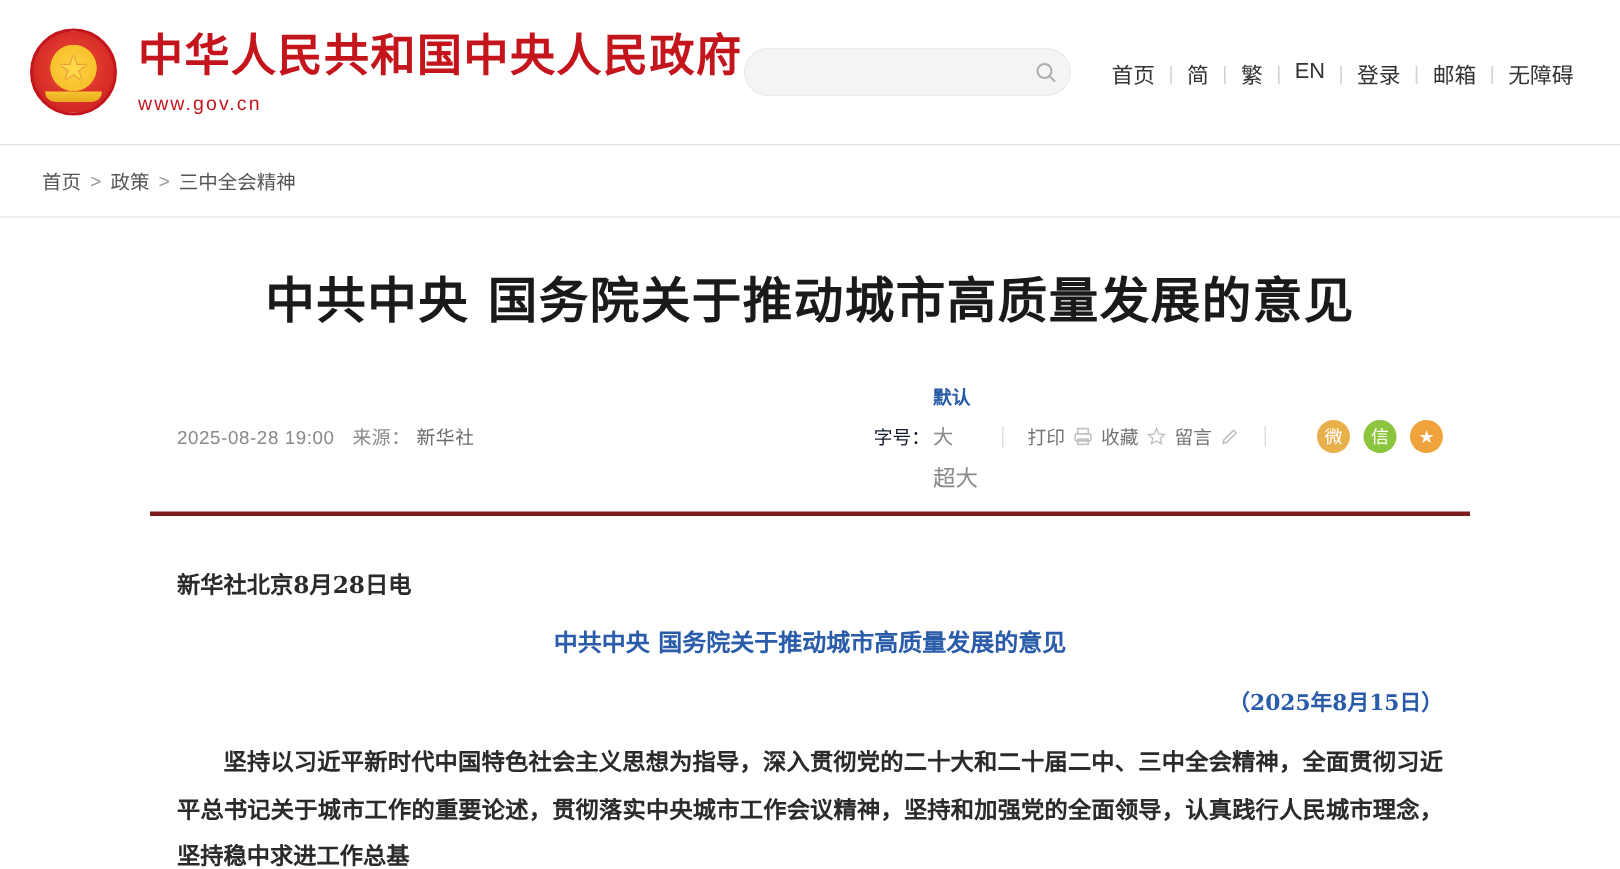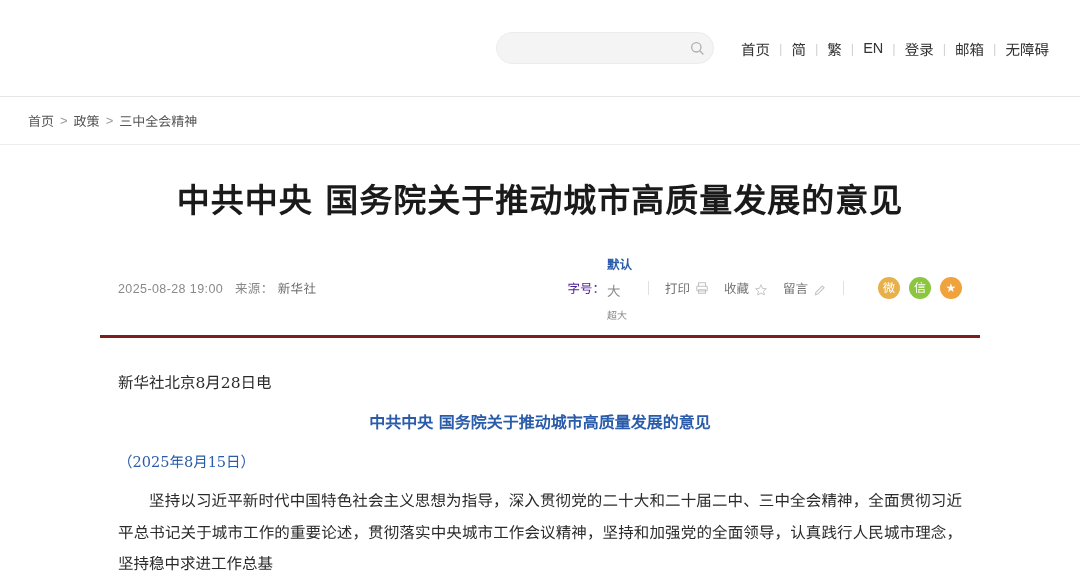--- a/index.html
+++ b/index.html
@@ -163,32 +163,32 @@
   .meta-left { white-space: nowrap; letter-spacing: .4px; }
   .meta-source { color: #6b6b6b; margin-left: 4px; }
   .meta-center {
     margin-left: auto;
     display: flex;
     align-items: center;
     gap: 0;
     white-space: nowrap;
   }
   .fontsize-group { display: flex; align-items: baseline; gap: 7px; flex-direction: column; }
-  .fs-label { color: #4c1d95; }
+  .fs-label { color: #0f172a; }
   .fs-default { color: #2a5caa; font-weight: bold; }
   .fs-big { color: #8a8a8a; font-size: 13.5px; }
-  .fs-huge { color: #8a8a8a; font-size: 10px; }
+  .fs-huge { color: #8a8a8a; font-size: 15px; }
   .vline {
     display: inline-block;
     width: 1px; height: 14px;
     background: #e0e0e0;
     margin: 0 16px;
   }
   .tool { display: inline-flex; align-items: center; gap: 5px; color: #737373; }
-  .tool + .tool { margin-left: 15px; align-items: flex-end; }
+  .tool + .tool { margin-left: 5px; }
   .icon-sm { width: 14px; height: 14px; opacity: .6; }
   .meta-right {
     margin-left: 18px;
     display: flex;
     align-items: center;
     gap: 9px;
   }
   .share-dot {
     width: 22px; height: 22px;
     border-radius: 50%;
@@ -204,42 +204,49 @@
   .share-star { background: #f0a23c; }
 
   
   .body-text {
     padding: 30px 18px 0 18px;
     font-family: "DejaVu Serif", "Liberation Serif", serif;
     font-size: 15.5px;
     line-height: 2.05;
     color: #2b2b2b;
   }
-  .body-text p { margin: 0 0 8px 0; }
+  .body-text p { margin: 0 0 8px 0; font-weight: bold; }
   .dateline { margin-bottom: 18px; }
   .inner-title {
     text-align: center;
     color: #2a5caa;
     font-weight: bold;
     font-size: 16px;
     margin: 16px 0 6px 0;
   }
   .inner-date {
-    text-align: left;
+    text-align: right;
     color: #2a5caa;
     font-size: 14.5px;
     margin-bottom: 14px;
   }
   .indent { text-indent: 2em; text-align: justify; }
   .section-head { text-indent: 2em; font-weight: bold; margin-top: 14px; }
 </style>
 </head>
 <body>
 
 <div class="site-header">
+  <div class="brand">
+    <div class="emblem"></div>
+    <div class="brand-text">
+      <div class="brand-title">中华人民共和国中央人民政府</div>
+      <div class="brand-sub">www.gov.cn</div>
+    </div>
+  </div>
 
   <div class="header-right">
     <div class="search-box">
       <input type="text" placeholder="" style="">
       <svg class="search-icon" viewBox="0 0 24 24" fill="none" stroke="#777" stroke-width="2">
         <circle cx="11" cy="11" r="7"></circle>
         <line x1="16.5" y1="16.5" x2="21" y2="21" stroke-linecap="round"></line>
       </svg>
     </div>
 

